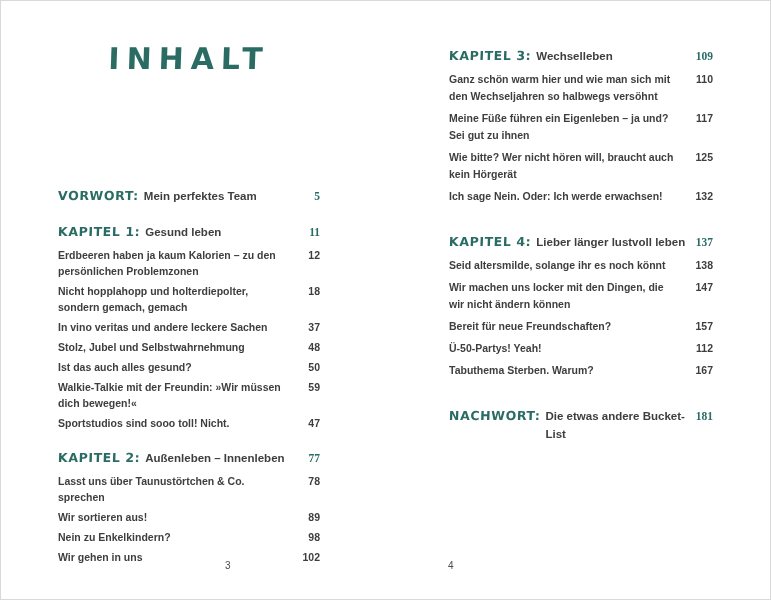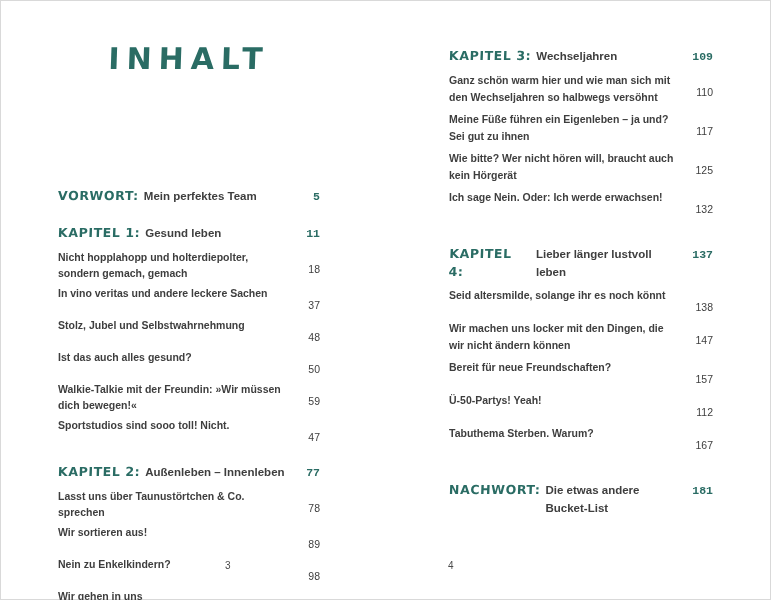--- a/index.html
+++ b/index.html
@@ -61,21 +61,21 @@
     display:inline-block;
     margin-right:5px;
   }
   .sec-title{
     font-weight:700;
     font-size:11.5px;
     color:var(--dark);
   }
   .sec-page{
     margin-left:auto;
-    font-family:Liberation Mono, monospace;
+    font-family:Liberation Serif, serif;
     font-weight:800;
     font-size:11.5px;
     color:var(--teal);
     padding-left:8px;
     white-space:nowrap;
   }
   .entries{margin-top:1px;}
   .entry{
     display:flex;
     align-items:flex-start;
@@ -87,26 +87,25 @@
     font-weight:700;
     font-size:10.5px;
     line-height:16px;
     color:var(--dark);
     padding-right:10px;
   }
   .page-right .entry-text{line-height:17px;}
   .entry-page{
     width:26px;
     text-align:right;
-    font-weight:400;
+    font-weight:700;
     font-size:10.5px;
     line-height:16px;
     color:var(--dark);
     white-space:nowrap;
-    margin-top:12px;
   }
   .folio{
     position:absolute;
     bottom:28px;
     font-size:10px;
     color:#4a4a4a;
   }
   .folio-left{left:224px;}
   .folio-right{left:47px;}
 </style>
@@ -126,20 +125,24 @@
           </div>
         </div>
         <div class="toc-section">
           <div class="sec-header">
             <span class="sec-label">KAPITEL 1:</span>
             <span class="sec-title">Gesund leben</span>
             <span class="sec-page">11</span>
           </div>
           <div class="entries">
             <div class="entry">
+              <span class="entry-text">Erdbeeren haben ja kaum Kalorien – zu den persönlichen Problemzonen</span>
+              <span class="entry-page">12</span>
+            </div>
+            <div class="entry">
               <span class="entry-text">Nicht hopplahopp und holterdiepolter, sondern gemach, gemach</span>
               <span class="entry-page">18</span>
             </div>
             <div class="entry">
               <span class="entry-text">In vino veritas und andere leckere Sachen</span>
               <span class="entry-page">37</span>
             </div>
             <div class="entry">
               <span class="entry-text">Stolz, Jubel und Selbstwahrnehmung</span>
               <span class="entry-page">48</span>
@@ -185,21 +188,21 @@
         </div>
       </div>
     <div class="folio folio-left">3</div>
   </section>
 
   <section class="page page-right">
     <div class="sections sections-right" id="right-sections">
         <div class="toc-section">
           <div class="sec-header">
             <span class="sec-label">KAPITEL 3:</span>
-            <span class="sec-title">Wechseljahren</span>
+            <span class="sec-title">Wechselleben</span>
             <span class="sec-page">109</span>
           </div>
           <div class="entries">
             <div class="entry">
               <span class="entry-text">Ganz schön warm hier und wie man sich mit den Wechseljahren so halbwegs versöhnt</span>
               <span class="entry-page">110</span>
             </div>
             <div class="entry">
               <span class="entry-text">Meine Füße führen ein Eigenleben – ja und? Sei gut zu ihnen</span>
               <span class="entry-page">117</span>

